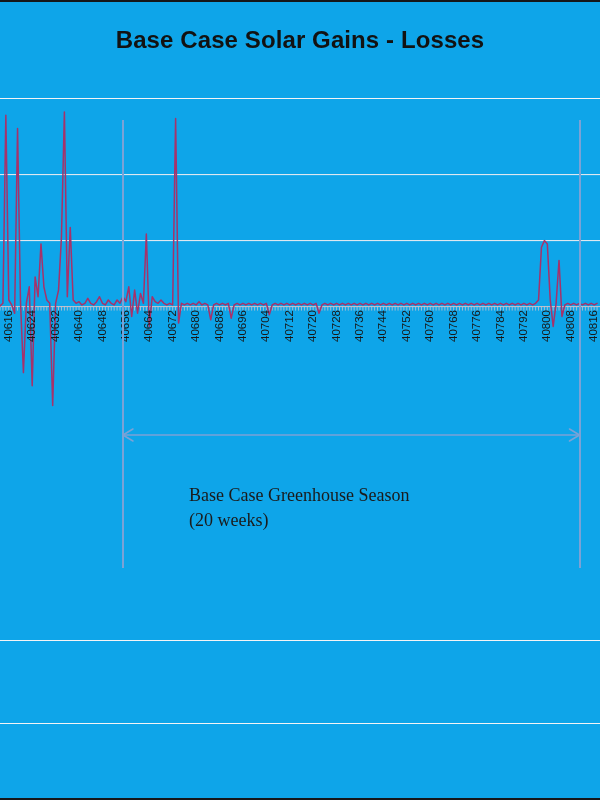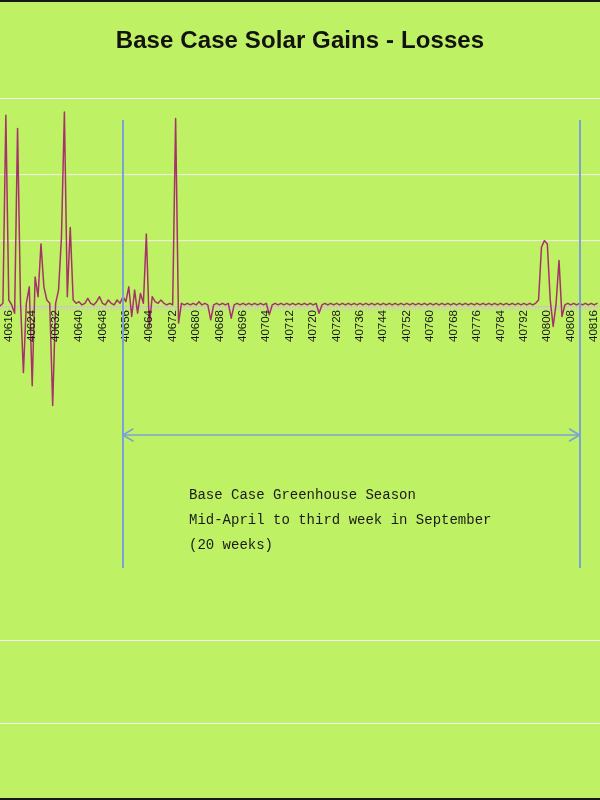--- a/index.html
+++ b/index.html
@@ -13,21 +13,21 @@
     height: 800px;
     position: relative;
     font-family: "Liberation Sans", sans-serif;
     overflow: hidden;
   }
   #slide {
     position: absolute;
     left: 0; top: 0;
     width: 600px;
     height: 800px;
-    background: #bef264;
+    background: #0ea5e9;
     box-sizing: border-box;
     border-top: 2px solid #15171a;
     border-bottom: 2px solid #15171a;
     overflow: hidden;
   }
   
   #chart-title {
     position: absolute;
     left: 0;
     top: 24px;
@@ -85,22 +85,22 @@
     left: 0;
     top: 405px;
     width: 600px;
     height: 60px;
   }
   #season-text {
     position: absolute;
     left: 189px;
     top: 481px;
     width: 340px;
-    font-family: Liberation Mono, monospace;
-    font-size: 14px;
+    font-family: Liberation Serif, serif;
+    font-size: 18px;
     color: #1b1b1b;
     line-height: 25px;
   }
   #season-text div { white-space: nowrap; }
   
   .season-line {
     position: absolute;
     top: 118px;
     width: 2px;
     height: 448px;
@@ -373,17 +373,16 @@
   <div id="season-arrow-layer">
     <svg id="arrow-svg" width="600" height="60" viewBox="0 0 600 60">
       <line id="arrow-shaft" stroke-width="1.6" x1="122.92682926829268" x2="579.5121951219512" y1="28" y2="28" stroke="#7ba2d6"></line>
       <polyline id="arrow-head-left" fill="none" stroke-width="1.6" stroke-linejoin="round" stroke-linecap="round" points="132.9268292682927,22 122.92682926829268,28 132.9268292682927,34" stroke="#7ba2d6"></polyline>
       <polyline id="arrow-head-right" fill="none" stroke-width="1.6" stroke-linejoin="round" stroke-linecap="round" points="569.5121951219512,22 579.5121951219512,28 569.5121951219512,34" stroke="#7ba2d6"></polyline>
     </svg>
   </div>
 
   <div id="season-text">
     <div>Base Case Greenhouse Season</div>
-    <div>Mid-April to third week in September</div>
     <div>(20 weeks)</div>
   </div>
 
 </div>
 
 </body></html>

